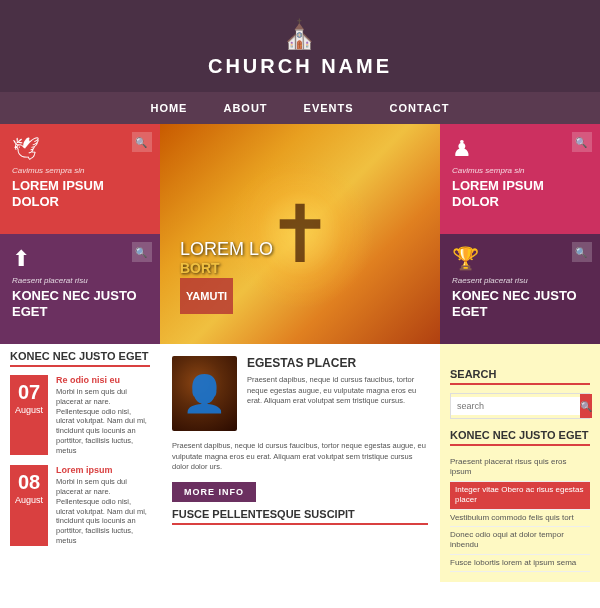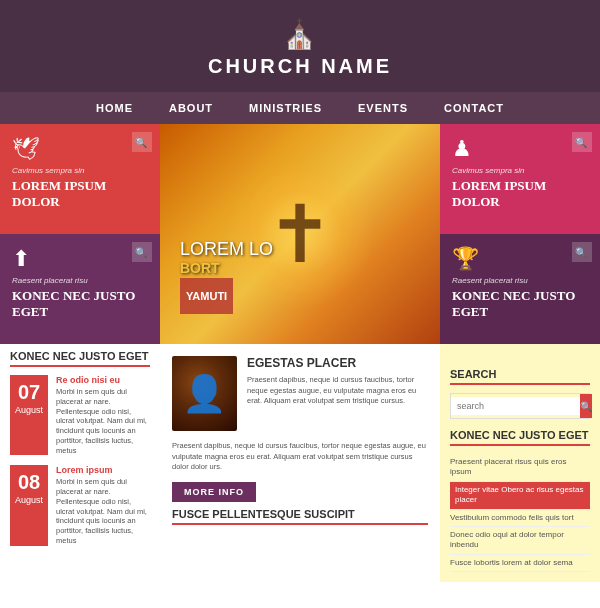--- a/index.html
+++ b/index.html
@@ -89,21 +89,20 @@
       font-size: 8px;
       margin-bottom: 3px;
       font-style: italic;
     }
     .sidebar-title {
       color: #fff;
       font-size: 13px;
       font-weight: bold;
       text-transform: uppercase;
       line-height: 1.2;
-      font-family: Liberation Serif, serif;
     }
     .sidebar-block-purple {
       background: #6b3060;
       padding: 12px 12px 14px;
       position: relative;
       min-height: 110px;
     }
     .sidebar-arrow-icon {
       color: #fff;
       font-size: 22px;
@@ -389,21 +388,20 @@
 <body>
 
 <div class="header">
   <div class="church-icon">⛪</div>
   <div class="church-name">CHURCH NAME</div>
 </div>
 
 <nav class="nav">
   <div class="nav-item">HOME</div>
   <div class="nav-item">ABOUT</div>
-  <div class="nav-item">MINISTRIES</div>
   <div class="nav-item">EVENTS</div>
   <div class="nav-item">CONTACT</div>
 </nav>
 
 <div class="main-layout">
 
   <div class="left-sidebar">
     <div class="sidebar-block-red">
       <button class="sidebar-search-btn">🔍</button>
       <span class="sidebar-icon">🕊</span>
@@ -486,20 +484,20 @@
       <div class="right-section-title">SEARCH</div>
       <div class="search-bar">
         <input class="search-input" type="text" placeholder="search" style="">
         <button class="search-submit">🔍</button>
       </div>
       <div class="right-section-title">KONEC NEC JUSTO EGET</div>
       <div class="right-list-item">Praesent placerat risus quis eros ipsum</div>
       <div class="right-list-item highlight">Integer vitae Obero ac risus egestas placer</div>
       <div class="right-list-item">Vestibulum commodo felis quis tort</div>
       <div class="right-list-item">Donec odio oqui at dolor tempor inbendu</div>
-      <div class="right-list-item">Fusce lobortis lorem at dolor sema</div>
+      <div class="right-list-item">Fusce lobortis lorem at ipsum sema</div>
       <div class="right-section2">
         <div class="right-section-title">MORBIN TIONSIOUI JURI</div>
       </div>
     </div>
   </div>
 
 </div>
 
 </body></html>

